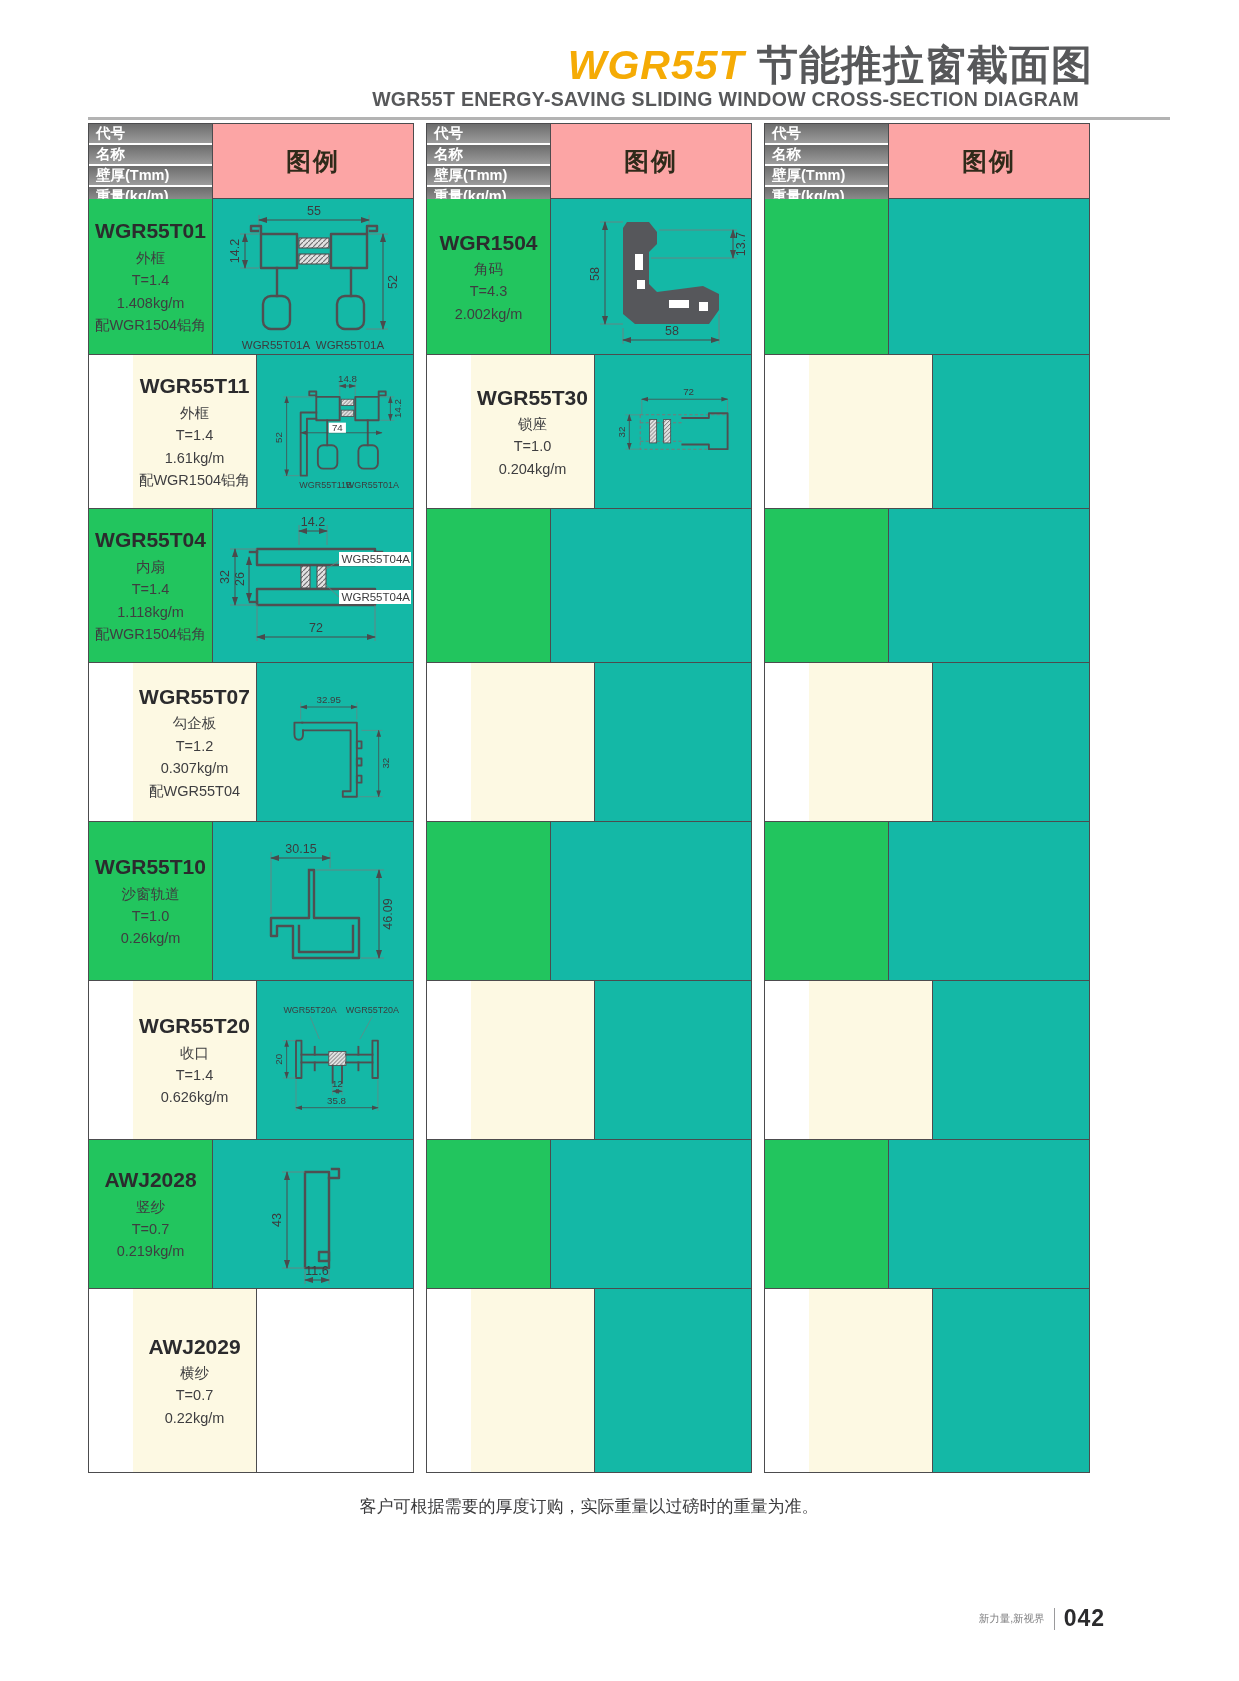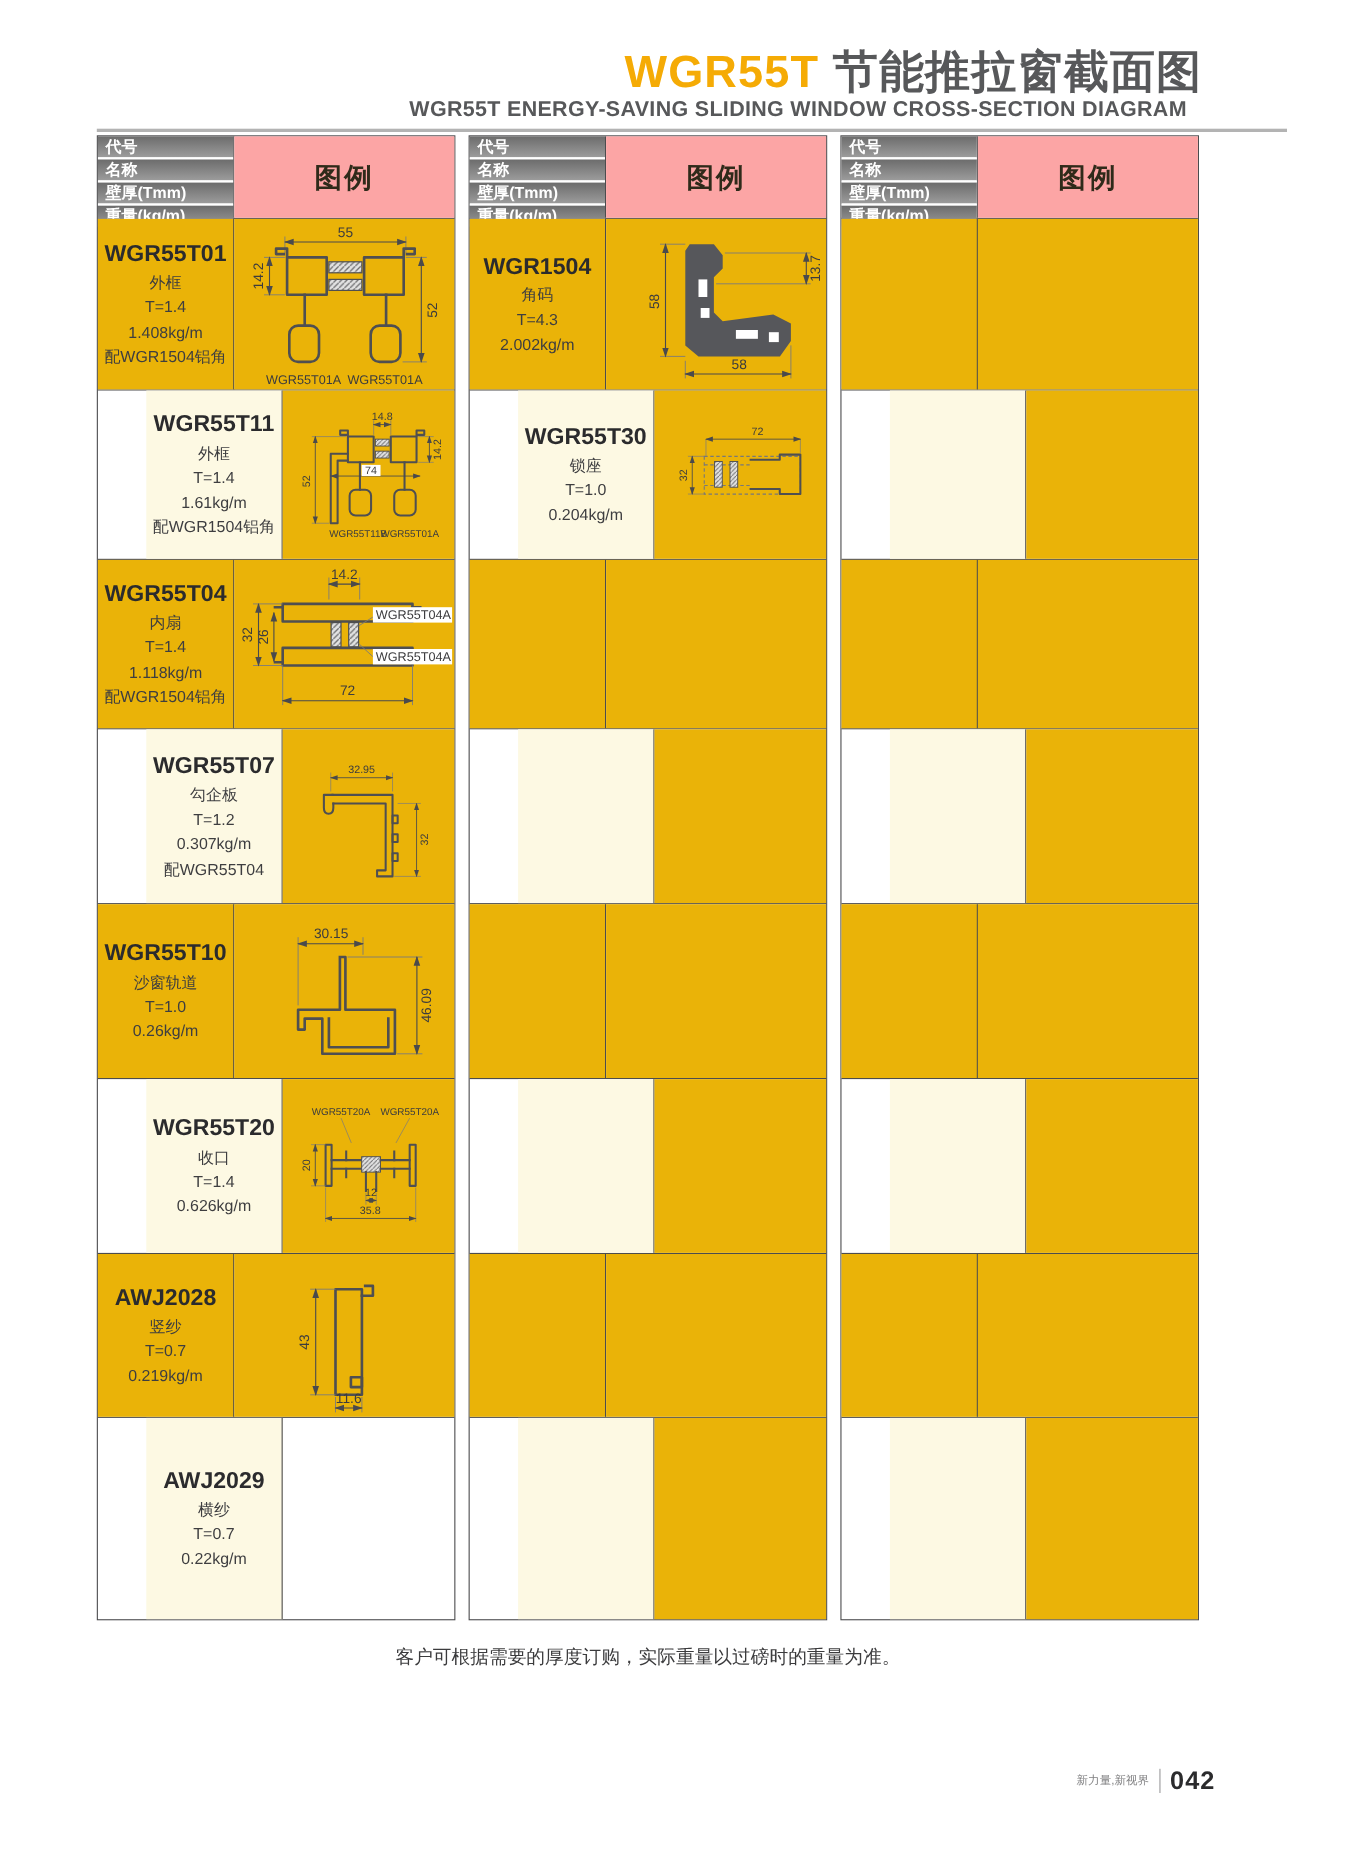--- a/index.html
+++ b/index.html
@@ -2,46 +2,46 @@
 <html><head>
 <meta charset="utf-8">
 <style>
   html,body{margin:0;padding:0;}
   body{
     width:1239px;height:1681px;position:relative;background:#ffffff;
     font-family:"Liberation Sans", sans-serif;color:#3f3f41;overflow:hidden;
   }
   
   .title{position:absolute;top:38px;right:146px;font-size:41px;font-weight:bold;white-space:nowrap;letter-spacing:1px;}
-  .title .code{color:#F5AB05;}
+  .title .code{color:#F5AB05;font-style:italic;}
   .title .cn{color:#57585a;}
   .subtitle{position:absolute;top:88px;right:160px;font-size:19.5px;font-weight:bold;color:#57585a;white-space:nowrap;letter-spacing:.3px;}
   .rule{position:absolute;top:117px;left:88px;width:1082px;height:3px;background:#b3b3b3;}
 
   
   .table-area{position:absolute;top:123px;left:88px;display:flex;gap:12px;}
   .group{width:326px;box-sizing:border-box;border:1px solid #4c4c4e;background:#fff;display:flex;flex-direction:column;}
   .ghead{display:flex;height:74px;border-bottom:1px solid #4c4c4e;}
   .hlabels{width:124px;box-sizing:border-box;border-right:1px solid #4c4c4e;display:flex;flex-direction:column;}
   .hcell{flex:1;background:linear-gradient(180deg,#6c6c6c,#9c9c9c);color:#fff;font-weight:bold;font-size:14.5px;
          display:flex;align-items:center;padding-left:7px;border-bottom:2px solid #fff;box-sizing:border-box;white-space:nowrap;}
   .hcell:last-child{border-bottom:none;}
   .legend{flex:1;background:#fca5a5;display:flex;align-items:center;justify-content:center;
           font-size:25px;font-weight:bold;color:#2f2a1a;letter-spacing:2px;}
   .row{display:flex;border-bottom:1px solid #4c4c4e;box-sizing:border-box;}
   .row:last-child{border-bottom:none;}
   .rh1{height:156px}.rh2{height:154px}.rh3{height:154px}.rh4{height:159px}
   .rh5{height:159px}.rh6{height:159px}.rh7{height:149px}.rh8{height:183px}
   .rlabel{width:124px;box-sizing:border-box;border-right:1px solid #4c4c4e;display:flex;flex-direction:column;
           align-items:center;justify-content:center;text-align:center;padding:4px 2px;}
-  .gray{background:#eab308;}
+  .gray{background:#22c55e;}
   .cream{background:#fdf9e3;margin-left:44px;}
   .pcode{font-size:21px;font-weight:bold;color:#2b2b2d;line-height:1.45;}
   .pline{font-size:14.5px;color:#3e3e40;line-height:1.55;white-space:nowrap;}
-  .rdiag{flex:1;background:#eab308;display:flex;align-items:center;justify-content:center;overflow:hidden;}
+  .rdiag{flex:1;background:#14b8a6;display:flex;align-items:center;justify-content:center;overflow:hidden;}
 
   
   .prof{fill:none;stroke:#4f4f51;stroke-width:2.4;stroke-linejoin:round;stroke-linecap:square;}
   .solid{fill:#56575b;stroke:none;}
   .hatch{fill:url(#hatch) #d9d9d9;stroke:#4f4f51;stroke-width:1.1;}
   .dim{stroke:#4a4a4c;stroke-width:1;fill:none;}
   .ext{stroke:#7a7a7c;stroke-width:.8;fill:none;}
   .dash{fill:none;stroke:#77787a;stroke-width:1.3;stroke-dasharray:4 3;}
   .dtxt{font-size:12.5px;fill:#3c3c3e;font-family:"Liberation Sans",sans-serif;}
   .ltxt{font-size:11.5px;fill:#3c3c3e;font-family:"Liberation Sans",sans-serif;}

